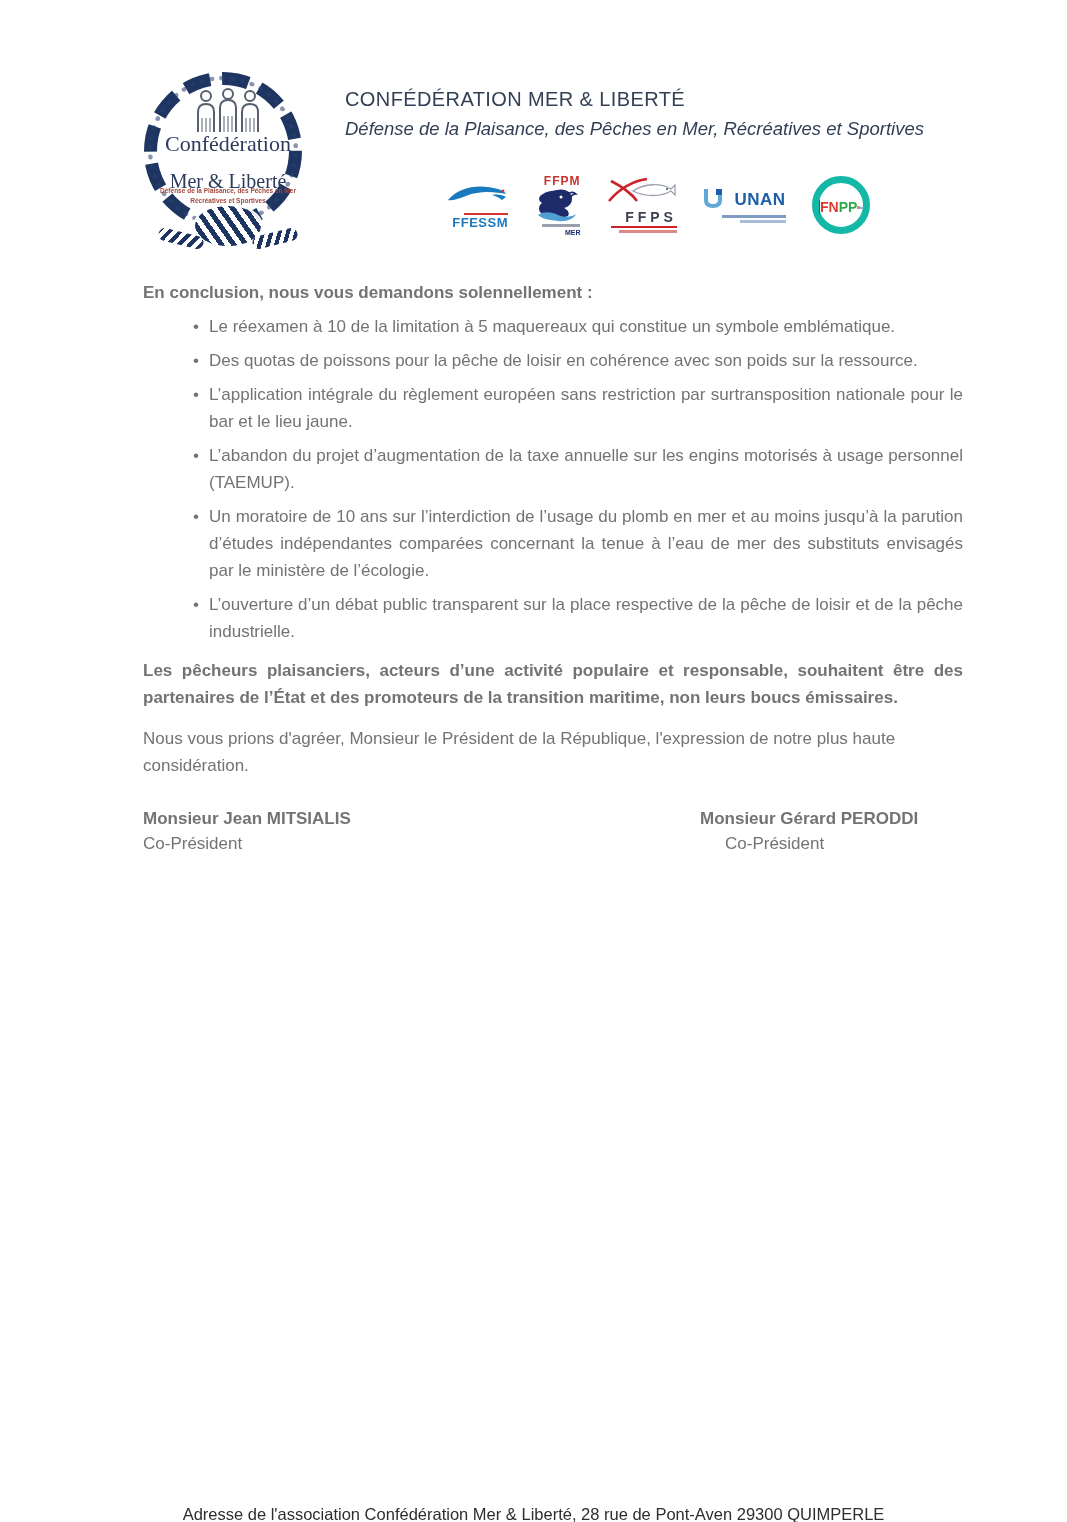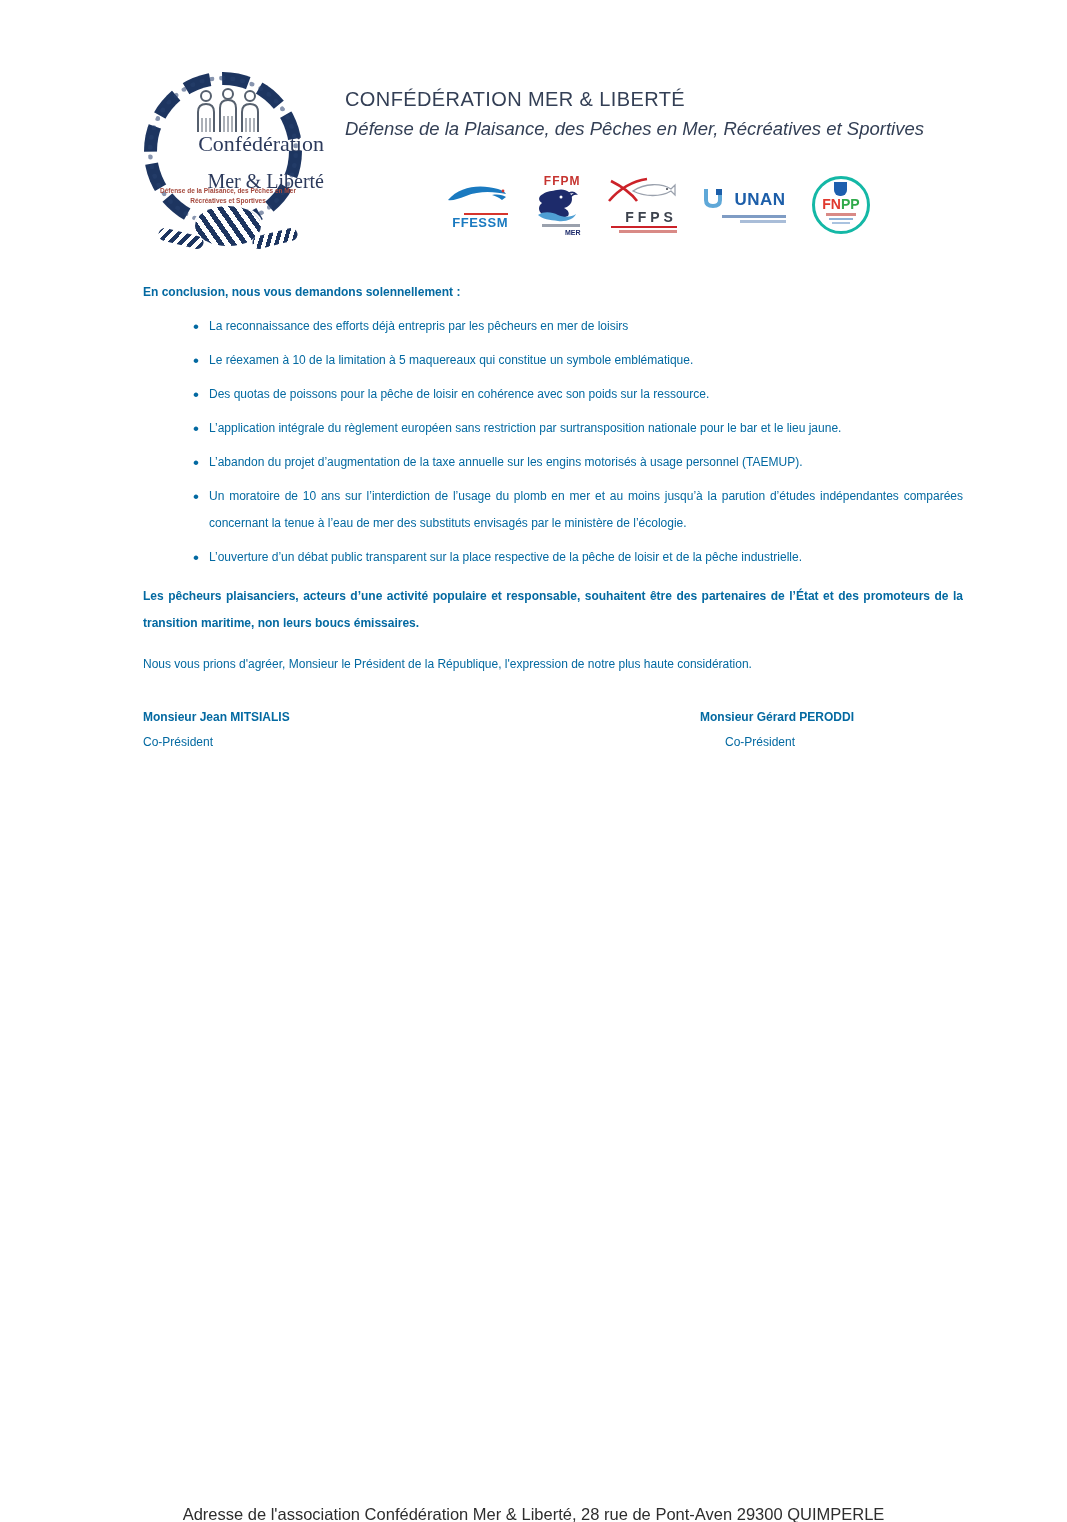--- a/index.html
+++ b/index.html
@@ -36,21 +36,21 @@
     box-shadow:0 0 0 2px #ffffff;
   }
   .knot-tail-left,.knot-tail-right{
     position:absolute;top:162px;width:46px;height:13px;border-radius:7px;
     background:repeating-linear-gradient(120deg,#1d3560 0 4px,#ffffff 4px 8px);
   }
   .knot-tail-left{left:26px;transform:rotate(14deg);}
   .knot-tail-right{left:120px;transform:rotate(-14deg);}
   .logo-people{position:absolute;left:60px;top:18px;}
   .logo-text{
-    position:absolute;left:0;top:62px;width:192px;text-align:right;
+    position:absolute;left:0;top:62px;width:192px;text-align:center;
     font-family:"Liberation Serif", serif;color:#2c3a5c;line-height:1.05;
   }
   .logo-text .l1{font-size:22px;}
   .logo-text .l2{font-size:20px;margin-top:16px;}
   .logo-tagline{
     position:absolute;left:0;top:116px;width:192px;text-align:center;
     font-size:6.5px;color:#a5493d;line-height:1.5;font-weight:bold;
   }
 
   
@@ -78,36 +78,36 @@
   .ffps-redline{width:66px;height:2px;background:#cc2229;margin-top:2px;}
   .ffps-subbar{width:58px;height:3px;background:#d98a86;margin-top:2px;}
 
   .unan-row{display:flex;align-items:center;gap:9px;}
   .unan-label{color:#1c5ea9;font-size:17px;letter-spacing:.5px;}
   .unan-subbar1{width:64px;height:3px;background:#7f9cc4;margin-top:3px;}
   .unan-subbar2{width:46px;height:3px;background:#a9bdd8;margin-top:2px;}
 
   .fnpp-circle{
     width:58px;height:58px;border-radius:50%;
-    border:3px solid #14b8a6;background:#fff;
-    display:flex;flex-direction:column;align-items:center;justify-content:flex-start;
+    border:7px solid #14b8a6;background:#fff;
+    display:flex;flex-direction:row;align-items:center;justify-content:flex-start;
     padding-top:3px;box-sizing:border-box;
   }
   .fnpp-crest{width:13px;height:14px;background:#1d5fae;border-radius:0 0 6px 6px;}
   .fnpp-label{font-size:14px;margin-top:1px;}
   .fnpp-fn{color:#e03a2f;}
   .fnpp-pp{color:#2faa4a;}
   .fnpp-bar1{width:30px;height:3px;background:#d98a86;margin-top:2px;}
   .fnpp-bar2{width:24px;height:2px;background:#8fb1d6;margin-top:2px;}
   .fnpp-bar3{width:18px;height:2px;background:#a9c3e0;margin-top:2px;}
 
   
   .content{
     position:absolute;left:143px;top:279px;width:820px;
-    font-size:12px;line-height:27px;color:#0369a1;
+    font-size:17px;line-height:27px;color:#737373;
   }
   .intro{font-weight:bold;}
   ul.demands{list-style:none;margin:7px 0 0 0;padding:0;}
   ul.demands li{
     position:relative;padding-left:66px;margin-bottom:7px;
     text-align:justify;
   }
   ul.demands li::before{
     content:"\2022";
     position:absolute;left:50px;top:0;
@@ -231,21 +231,20 @@
         <div class="fnpp-bar3"></div>
       </div>
     </div>
 
   </div>
 
   <div class="content">
     <div class="intro">En conclusion, nous vous demandons solennellement :</div>
 
     <ul class="demands">
-      <li><span>La reconnaissance des efforts déjà entrepris par les pêcheurs en mer de loisirs</span></li>
       <li><span>Le réexamen à 10 de la limitation à 5 maquereaux qui constitue un symbole emblématique.</span></li>
       <li><span>Des quotas de poissons pour la pêche de loisir en cohérence avec son poids sur la ressource.</span></li>
       <li><span>L’application intégrale du règlement européen sans restriction par surtransposition nationale pour le bar et le lieu jaune.</span></li>
       <li><span>L’abandon du projet d’augmentation de la taxe annuelle sur les engins motorisés à usage personnel (TAEMUP).</span></li>
       <li><span>Un moratoire de 10 ans sur l’interdiction de l’usage du plomb en mer et au moins jusqu’à la parution d’études indépendantes comparées concernant la tenue à l’eau de mer des substituts envisagés par le ministère de l’écologie.</span></li>
       <li><span>L’ouverture d’un débat public transparent sur la place respective de la pêche de loisir et de la pêche industrielle.</span></li>
     </ul>
 
     <div class="bold-para">Les pêcheurs plaisanciers, acteurs d’une activité populaire et responsable, souhaitent être des partenaires de l’État et des promoteurs de la transition maritime, non leurs boucs émissaires.</div>
 

